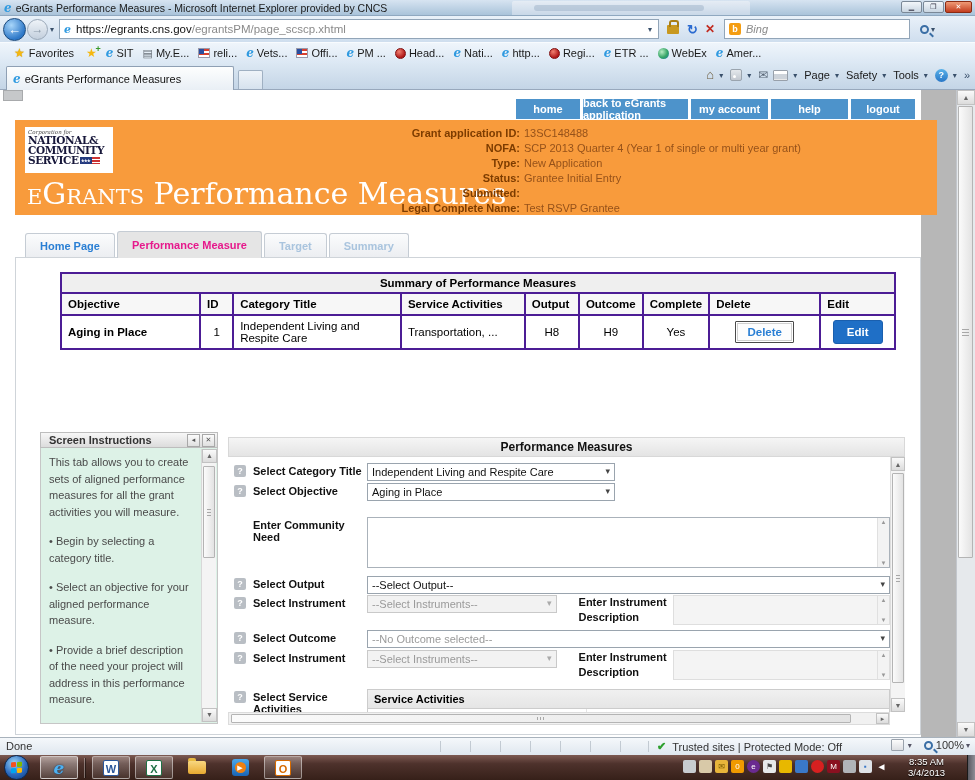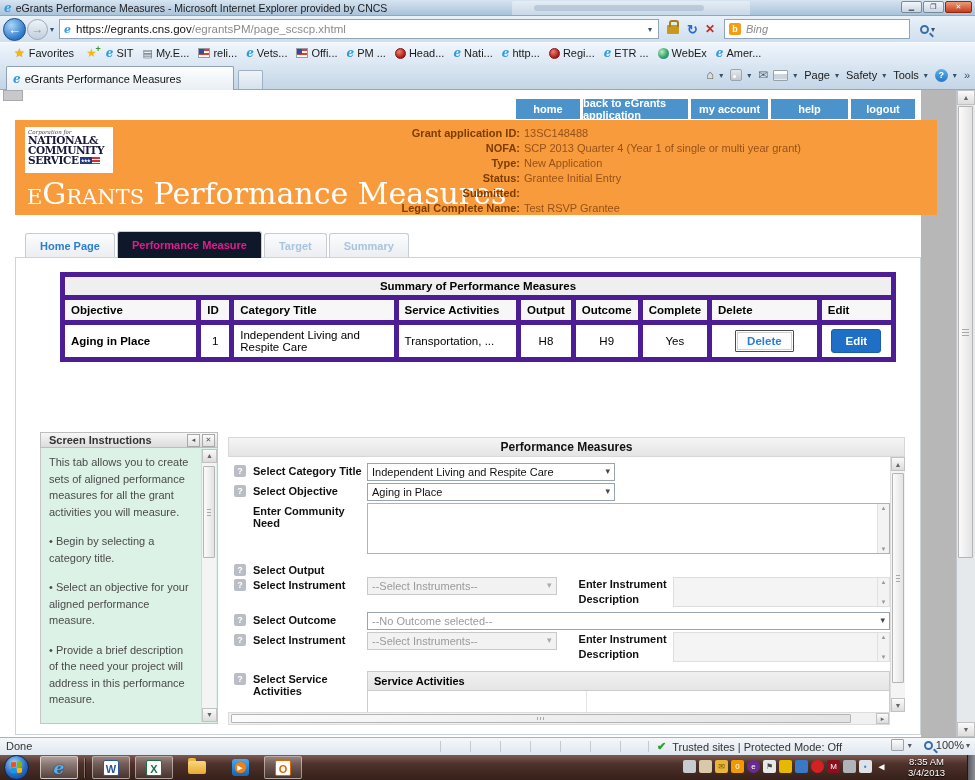--- a/index.html
+++ b/index.html
@@ -82,27 +82,27 @@
 .btitle .sc{font-variant:small-caps}
 .bfields{position:absolute;left:0;top:6px;width:912px}
 .bfield{display:flex;font-size:11px;line-height:15px}
 .bflabel{width:505px;text-align:right;font-weight:bold;color:#7d3c00}
 .bfvalue{margin-left:4px;color:#96521a}
 
 
 .stabs{position:absolute;left:25px;top:141px;display:flex;align-items:flex-end;height:27px}
 .stab{height:25px;padding:0 14px;font-size:11px;font-weight:bold;display:flex;align-items:center;background:linear-gradient(#fbfcfd,#ebedf1);border:1px solid #c5ccd4;border-bottom:none;border-radius:3px 3px 0 0;margin-right:2px}
 .stab.home{color:#2a7fd4}
-.stab.active{height:27px;background:#0f172a;color:#e6198c;position:relative;z-index:3}
+.stab.active{height:27px;background:#e5e5e5;color:#e6198c;position:relative;z-index:3}
 .stab.dis{color:#a9c4de}
 .content-box{position:absolute;left:15px;top:167px;width:906px;height:478px;border:1px solid #cfd4d9;background:#fff;z-index:1}
 
 
 .sumtable{position:absolute;left:60px;top:182px;width:836px;border-collapse:collapse;font-size:11.5px;z-index:2;background:#fff}
-.sumtable th,.sumtable td{border:5px solid #4c1d95;padding:4px 6px;text-align:left;vertical-align:middle}
+.sumtable th,.sumtable td{border:2px solid #4c1d95;padding:4px 6px;text-align:left;vertical-align:middle}
 .sumtable .ttl{background:#efefef;text-align:center;font-weight:bold;padding:3px}
 .sumtable th{background:#f7f7f7}
 .sumtable td.c{text-align:center}
 .btn-del{background:#fdfdfd;border:1px solid #4a4a4a;box-shadow:inset 0 0 0 1px #fff,inset 0 0 0 2px #d0d0d0;color:#2a7fd4;font-weight:bold;font-size:11.5px;padding:4px 11px;border-radius:1px;font-family:"Liberation Sans",sans-serif}
 .btn-edit{background:#1f6fc6;border:1px solid #1a5fae;color:#fff;font-weight:bold;font-size:11.5px;padding:5px 13px;border-radius:3px;font-family:"Liberation Sans",sans-serif}
 
 
 .sb-btn{background:linear-gradient(#fafafa,#dcdcdc);border:1px solid #c2c2c2;color:#666;font-size:7px;display:flex;align-items:center;justify-content:center}
 .sb-thumb{background:linear-gradient(90deg,#fbfbfb,#e3e3e3);border:1px solid #b4b4b4;border-radius:1px;position:relative}
 .gripv::after{content:"";position:absolute;left:3px;right:3px;top:50%;margin-top:-3px;height:7px;background:repeating-linear-gradient(180deg,#a8a8a8 0 1px,transparent 1px 3px)}
@@ -446,32 +446,33 @@
           <div class="frow" style="margin-top:6px">
             <span class="q">?</span>
             <span class="flabel">Select Category Title</span>
             <div class="sel w248">Independent Living and Respite Care</div>
           </div>
           <div class="frow" style="margin-top:2px">
             <span class="q">?</span>
             <span class="flabel">Select Objective</span>
             <div class="sel w248">Aging in Place</div>
           </div>
-          <div class="frow" style="margin-top:2px">
+          <div class="frow" style="margin-top:16px">
             <span class="flabel noq">Enter Community Need</span>
             <div class="ta w530" style="height:51px">
               <div class="rail">
                   <span>▲</span>
                   <span>▼</span>
                 </div>
             </div>
           </div>
           <div class="frow" style="margin-top:8px">
             <span class="q">?</span>
             <span class="flabel">Select Output</span>
+            <div class="sel w530">--Select Output--</div>
           </div>
           <div class="frow" style="margin-top:1px">
             <span class="q">?</span>
             <span class="flabel">Select Instrument</span>
             <div class="sel dis w190">--Select Instruments--</div>
             <span class="dlabel">Enter Instrument Description</span>
             <div class="ta dis" style="width:218px;height:30px">
               <div class="rail">
                   <span>▲</span>
                   <span>▼</span>

